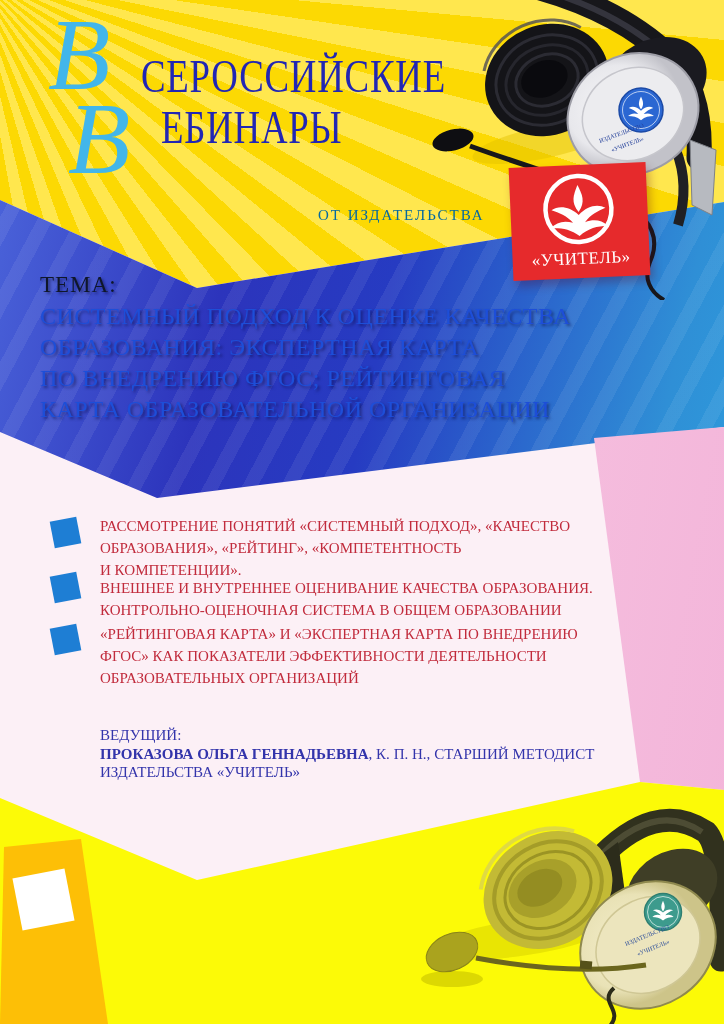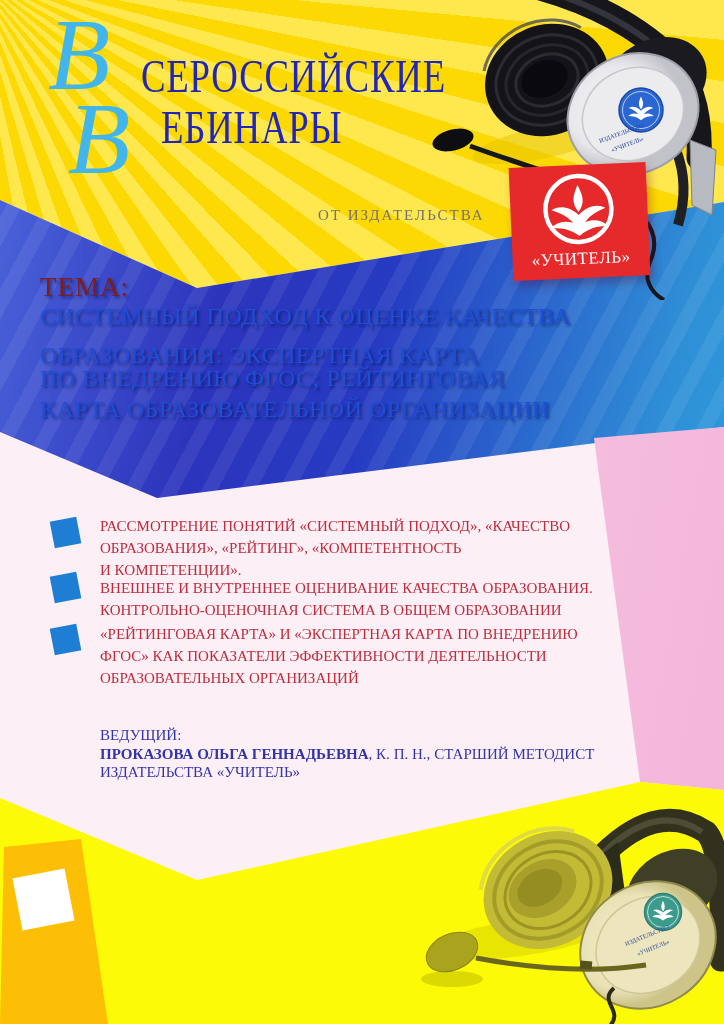--- a/index.html
+++ b/index.html
@@ -36,27 +36,27 @@
 
   
   .abs{position:absolute;white-space:nowrap;}
   .big-v{font-style:italic;font-size:102px;line-height:1;color:#42b6ea;}
   .v1{left:48px;top:4px;}
   .v2{left:68px;top:88px;}
   .t-word{font-size:46px;line-height:1;color:#2126b4;letter-spacing:1px;
       transform:scaleX(.8);transform-origin:0 0;}
   .t1{left:141px;top:54px;}
   .t2{left:161px;top:105px;}
-  .pub-line{left:318px;top:207px;font-size:15px;letter-spacing:2px;color:#737373;}
-
-  .tema-label{left:40px;top:272px;font-size:27px;color:#7f1d1d;letter-spacing:1px;
+  .pub-line{left:318px;top:207px;font-size:15px;letter-spacing:2px;color:#0369a1;}
+
+  .tema-label{left:40px;top:272px;font-size:23px;color:#0f172a;letter-spacing:1px;
       text-shadow:2px 2px 3px rgba(10,10,60,.55);}
   .tema-line{left:40px;font-size:24px;color:#1d4ed8;letter-spacing:.5px;
       text-shadow:2px 2px 3px rgba(10,10,60,.55);}
-  .tl0{top:303px;} .tl1{top:334px;margin-top:8px;} .tl2{top:365px;} .tl3{top:396px;}
+  .tl0{top:303px;} .tl1{top:334px;} .tl2{top:365px;} .tl3{top:396px;}
 
   .bullet-sq{position:absolute;left:52px;width:27px;height:27px;background:#1e7ed4;transform:rotate(-11deg);}
   .bs0{top:519px;} .bs1{top:574px;} .bs2{top:626px;}
   .red-block{position:absolute;left:100px;color:#c12b3c;font-size:15.5px;line-height:22px;
       transform:scaleX(.97);transform-origin:0 0;white-space:nowrap;}
   .rb0{top:515px;} .rb1{top:577px;} .rb2{top:623px;}
 
   .host-block{position:absolute;left:100px;top:726px;color:#3334ab;font-size:15.5px;line-height:18.5px;
       transform:scaleX(.97);transform-origin:0 0;white-space:nowrap;}
   .host-block b{font-weight:bold;}

